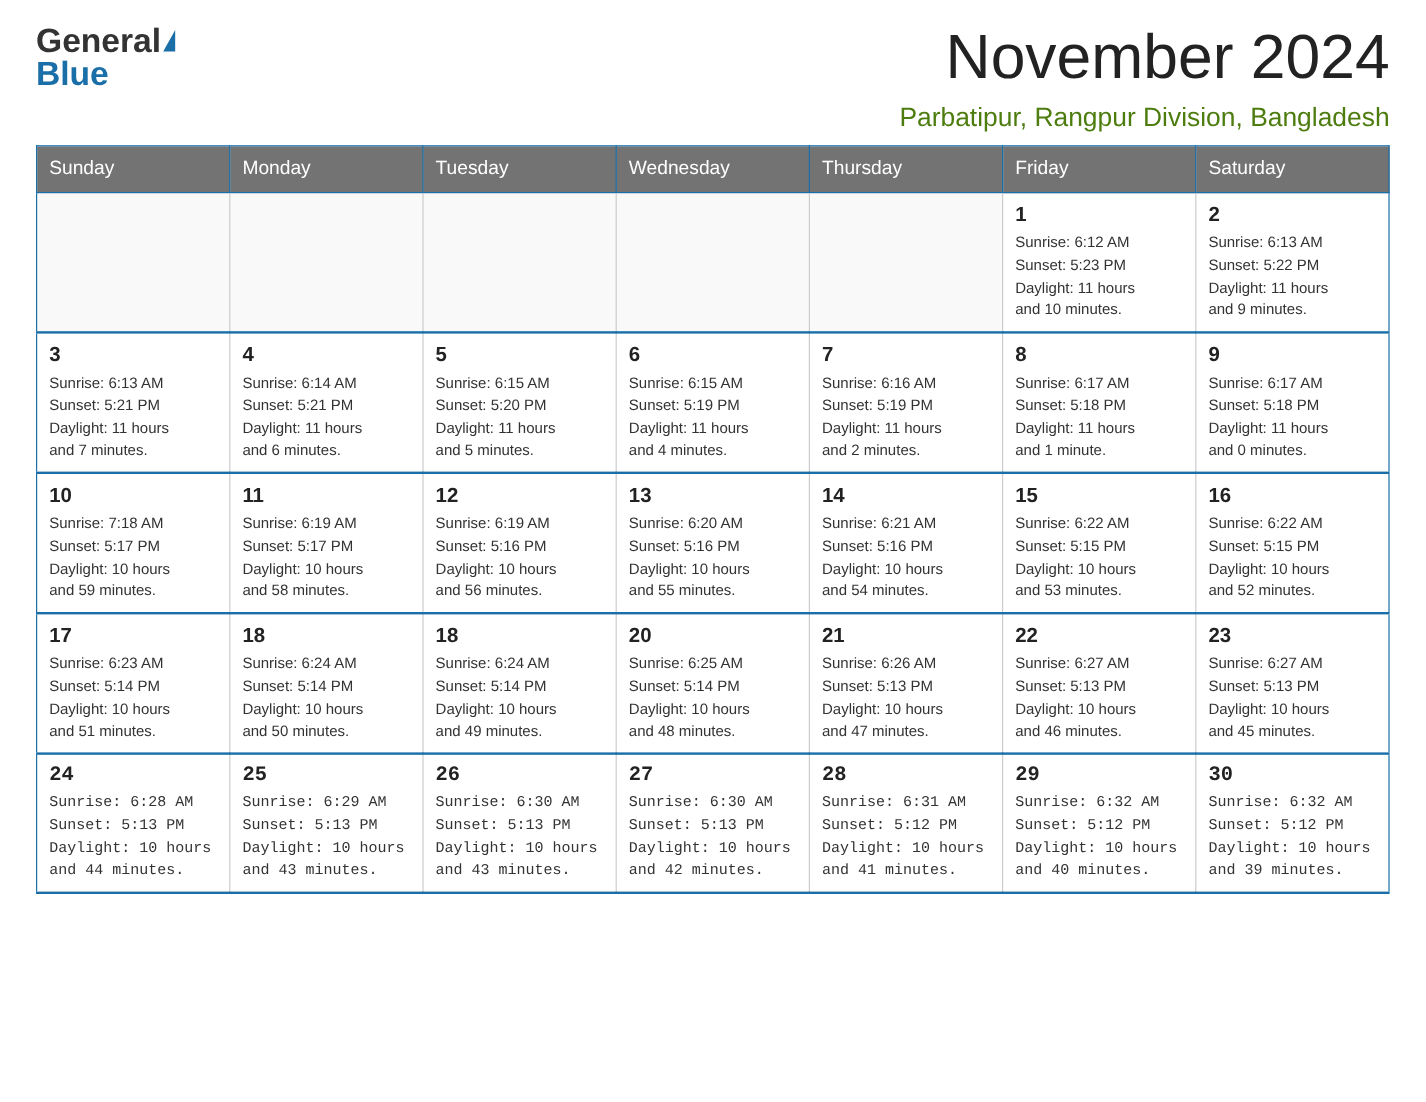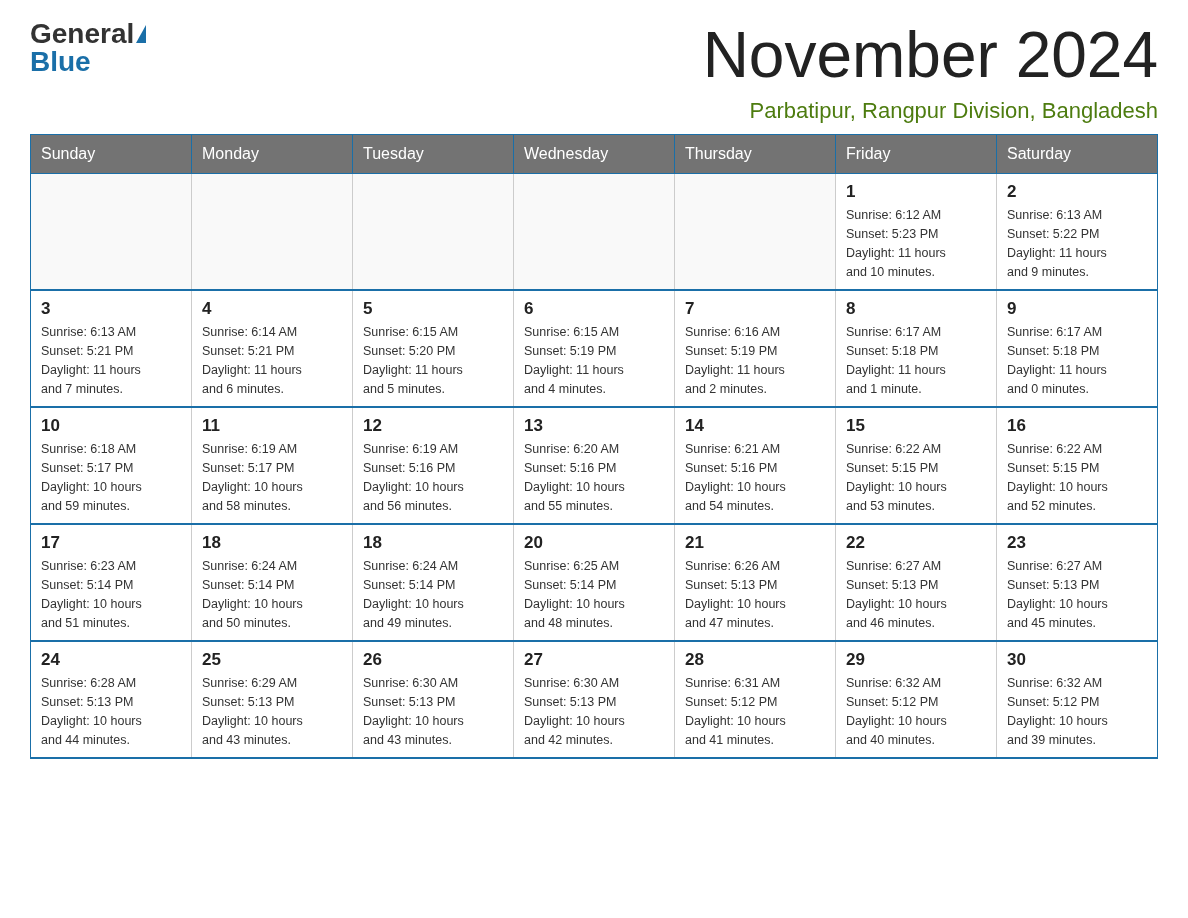--- a/index.html
+++ b/index.html
@@ -39,21 +39,21 @@
       height: 0;
       border-left: 10px solid transparent;
       border-bottom: 18px solid #1a6fa8;
       margin-left: 2px;
       vertical-align: middle;
     }
     .title-block {
       text-align: right;
     }
     .month-title {
-      font-size: 64px;
+      font-size: 52px;
       font-weight: 300;
       color: #222;
       line-height: 1.1;
     }
     .location-title {
       font-size: 22px;
       color: #4d7c0f;
       font-weight: normal;
       margin-top: 8px;
     }
@@ -98,20 +98,21 @@
     .day-info {
       font-size: 12.5px;
       color: #333;
       line-height: 1.5;
     }
     .empty-cell {
       background: #f9f9f9;
     }
     .calendar tbody tr:last-child {
       border-bottom: 2px solid #1a6fa8;
+      font-family: Liberation Mono, monospace;
     }
   </style>
 </head>
 <body>
 
 <div class="header">
   <div class="logo">
     <div style="display:flex;align-items:center;">
       <span class="logo-general">General</span>
       <span class="logo-triangle"></span>
@@ -205,21 +206,21 @@
           <div class="day-number">9</div>
           <div class="day-info" style="white-space: pre-line;">Sunrise: 6:17 AM
 Sunset: 5:18 PM
 Daylight: 11 hours
 and 0 minutes.</div>
         </td>
       </tr>
       <tr>
         <td>
           <div class="day-number">10</div>
-          <div class="day-info" style="white-space: pre-line;">Sunrise: 6:18 AM
+          <div class="day-info" style="white-space: pre-line;">Sunrise: 7:18 AM
 Sunset: 5:17 PM
 Daylight: 10 hours
 and 59 minutes.</div>
         </td>
         <td>
           <div class="day-number">11</div>
           <div class="day-info" style="white-space: pre-line;">Sunrise: 6:19 AM
 Sunset: 5:17 PM
 Daylight: 10 hours
 and 58 minutes.</div>

